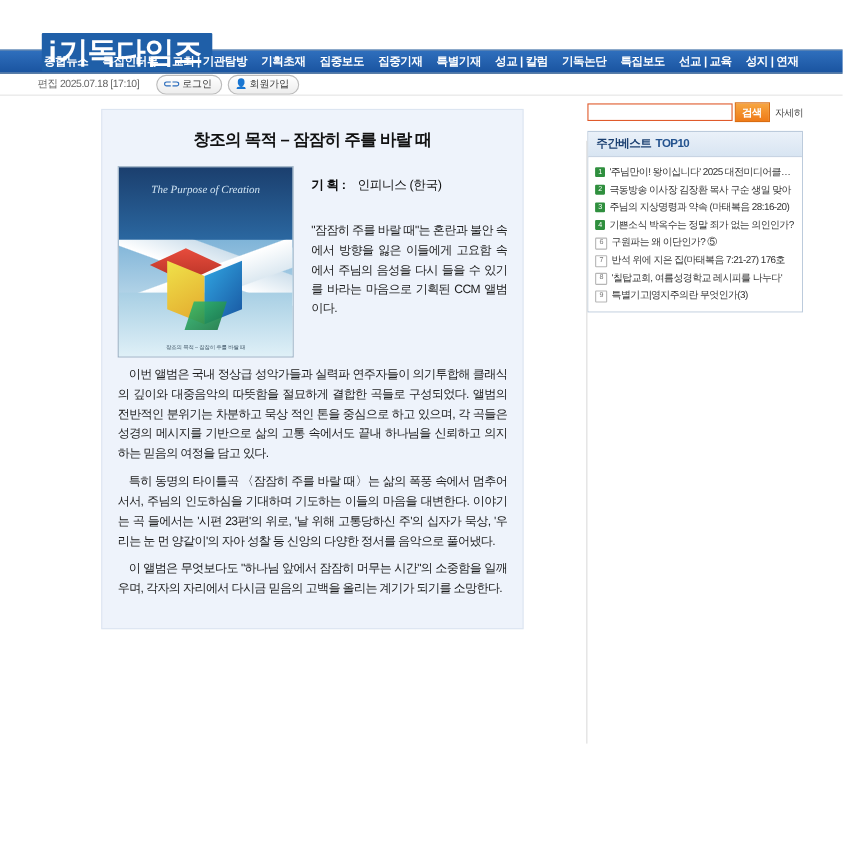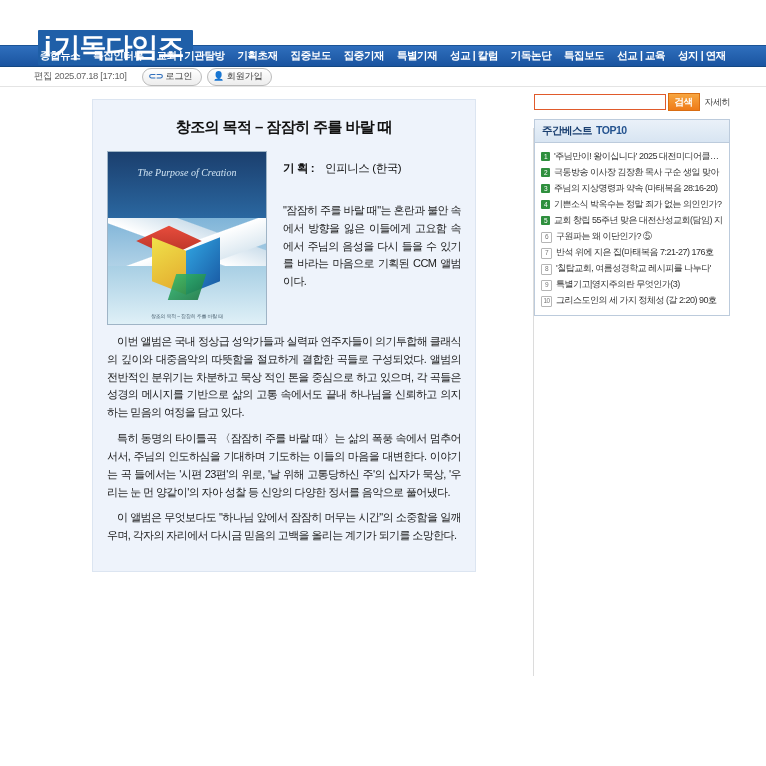--- a/index.html
+++ b/index.html
@@ -511,41 +511,33 @@
             </li>
           <li>
               <span class="rank">3</span>
               <span class="txt">주님의 지상명령과 약속 (마태복음 28:16-20)</span>
             </li>
           <li>
               <span class="rank">4</span>
               <span class="txt">기쁜소식 박옥수는 정말 죄가 없는 의인인가?</span>
             </li>
           <li>
-              <span class="rank">5</span>
-              <span class="txt">교회 창립 55주년 맞은 대전산성교회(담임) 지</span>
-            </li>
-          <li>
               <span class="rank gray">6</span>
               <span class="txt">구원파는 왜 이단인가? ⑤</span>
             </li>
           <li>
               <span class="rank gray">7</span>
               <span class="txt">반석 위에 지은 집(마태복음 7:21-27) 176호</span>
             </li>
           <li>
               <span class="rank gray">8</span>
               <span class="txt">'칠탑교회, 여름성경학교 레시피를 나누다'</span>
             </li>
           <li>
               <span class="rank gray">9</span>
               <span class="txt">특별기고|영지주의란 무엇인가(3)</span>
-            </li>
-          <li>
-              <span class="rank gray">10</span>
-              <span class="txt">그리스도인의 세 가지 정체성 (갈 2:20) 90호</span>
             </li>
         </ul>
       </div>
     </div>
 
   </div>
 </div>
 
 </body></html>

